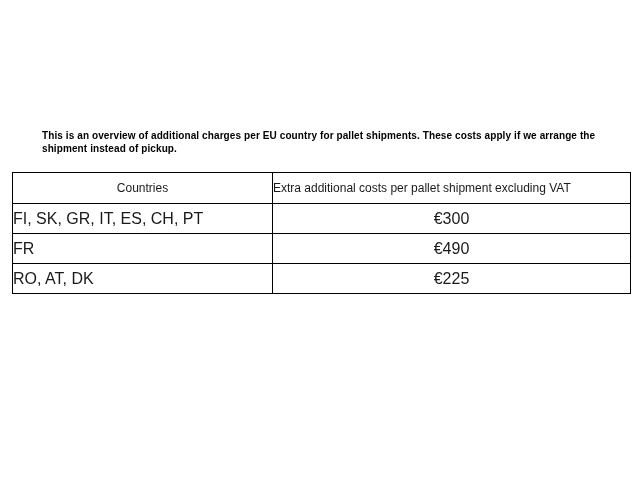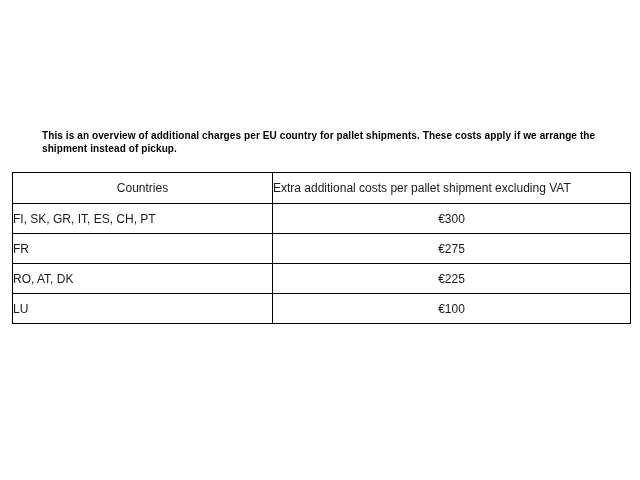--- a/index.html
+++ b/index.html
@@ -43,21 +43,21 @@
   }
   table.charges {
     border-collapse: collapse;
     width: 618px;
     table-layout: fixed;
     padding-left: 36px;
   }
   table.charges td, table.charges th {
     border: 1px solid #000000;
     font-weight: normal;
-    font-size: 12px;
+    font-size: 16px;
     color: #1a1a1a;
     padding: 0;
     height: 29px;
     vertical-align: middle;
   }
   table.charges thead th {
     height: 30px;
     font-size: 12px;
   }
   .col-countries {
@@ -102,27 +102,23 @@
           <th class="hdr-costs">Extra additional costs per pallet shipment excluding VAT</th>
         </tr>
       </thead>
       <tbody>
         <tr>
           <td class="cell-countries">FI, SK, GR, IT, ES, CH, PT</td>
           <td class="cell-cost">€300</td>
         </tr>
         <tr>
           <td class="cell-countries">FR</td>
-          <td class="cell-cost">€275</td>
+          <td class="cell-cost">€490</td>
         </tr>
         <tr>
           <td class="cell-countries">RO, AT, DK</td>
           <td class="cell-cost">€225</td>
-        </tr>
-        <tr>
-          <td class="cell-countries">LU</td>
-          <td class="cell-cost">€100</td>
         </tr>
       </tbody>
     </table>
   </div>
 
 </div>
 
 </body></html>

